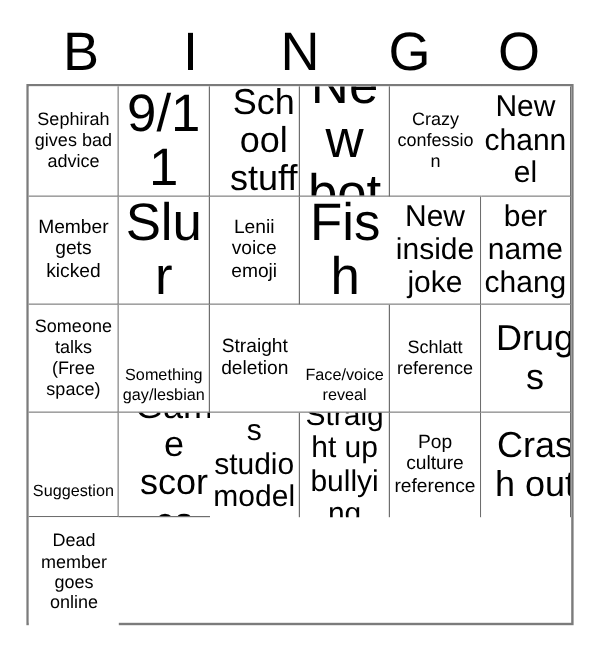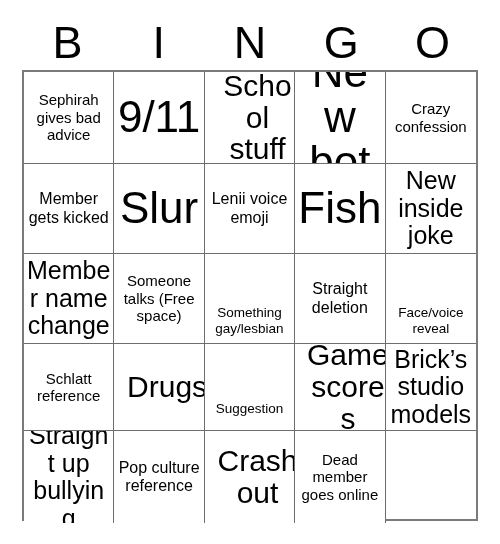--- a/index.html
+++ b/index.html
@@ -46,21 +46,21 @@
     left: 22px;
     top: 70px;
     width: 456px;
     height: 451px;
     box-sizing: border-box;
     border-top: 2px solid #7b7b7b;
     border-left: 2px solid #7b7b7b;
     border-right: 2px solid #7b7b7b;
     border-bottom: 2px solid #7b7b7b;
     display: grid;
-    grid-template-columns: repeat(5, 1fr);
+    grid-template-columns: repeat(6, 1fr);
     grid-template-rows: 92px 90px 90px 87px 92px;
     background: #ffffff;
   }
   .cell {
     box-sizing: border-box;
     border-right: 1.5px solid #6e6e6e;
     border-bottom: 1.5px solid #6e6e6e;
     display: flex;
     align-items: center;
     justify-content: center;
@@ -108,20 +108,23 @@
         <span class="cell-text">9/11</span>
       </div>
       <div class="cell fs-xl">
         <span class="cell-text">School stuff</span>
       </div>
       <div class="cell fs-xxl">
         <span class="cell-text">New bot</span>
       </div>
       <div class="cell fs-sm">
         <span class="cell-text">Crazy confession</span>
+      </div>
+      <div class="cell fs-lg">
+        <span class="cell-text">New channel</span>
       </div>
       <div class="cell fs-md">
         <span class="cell-text">Member gets kicked</span>
       </div>
       <div class="cell fs-xxl">
         <span class="cell-text">Slur</span>
       </div>
       <div class="cell fs-md">
         <span class="cell-text">Lenii voice emoji</span>
       </div>

